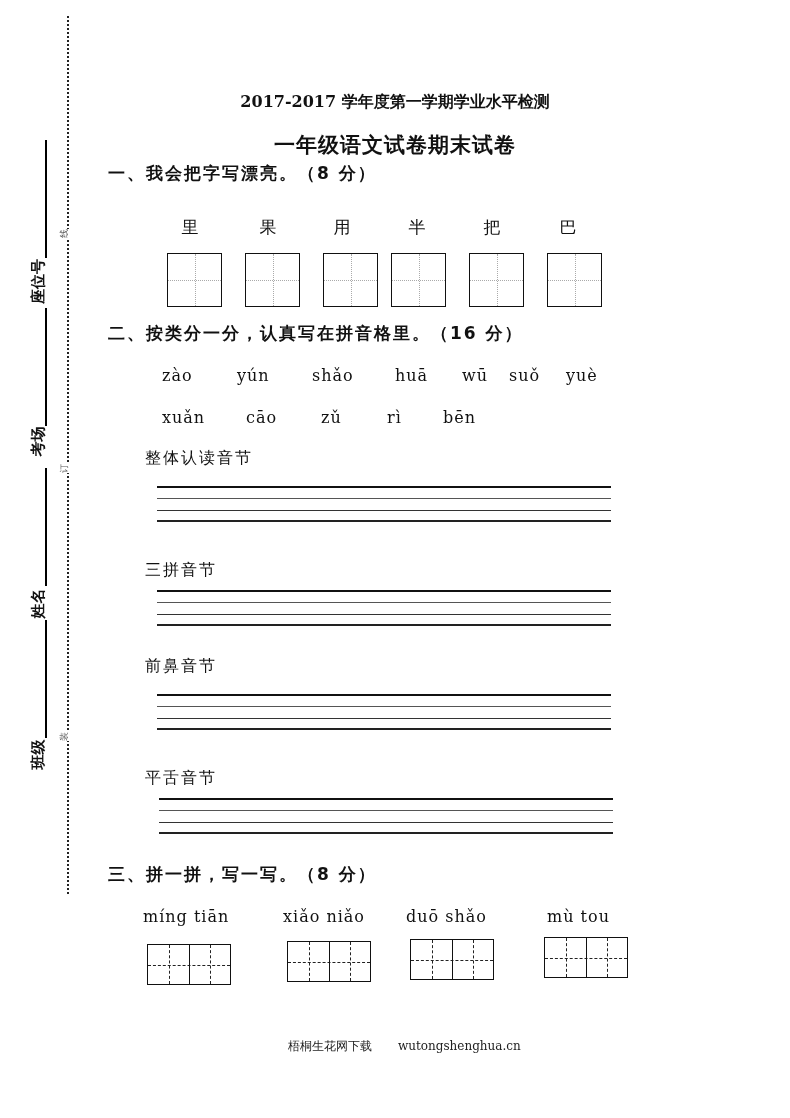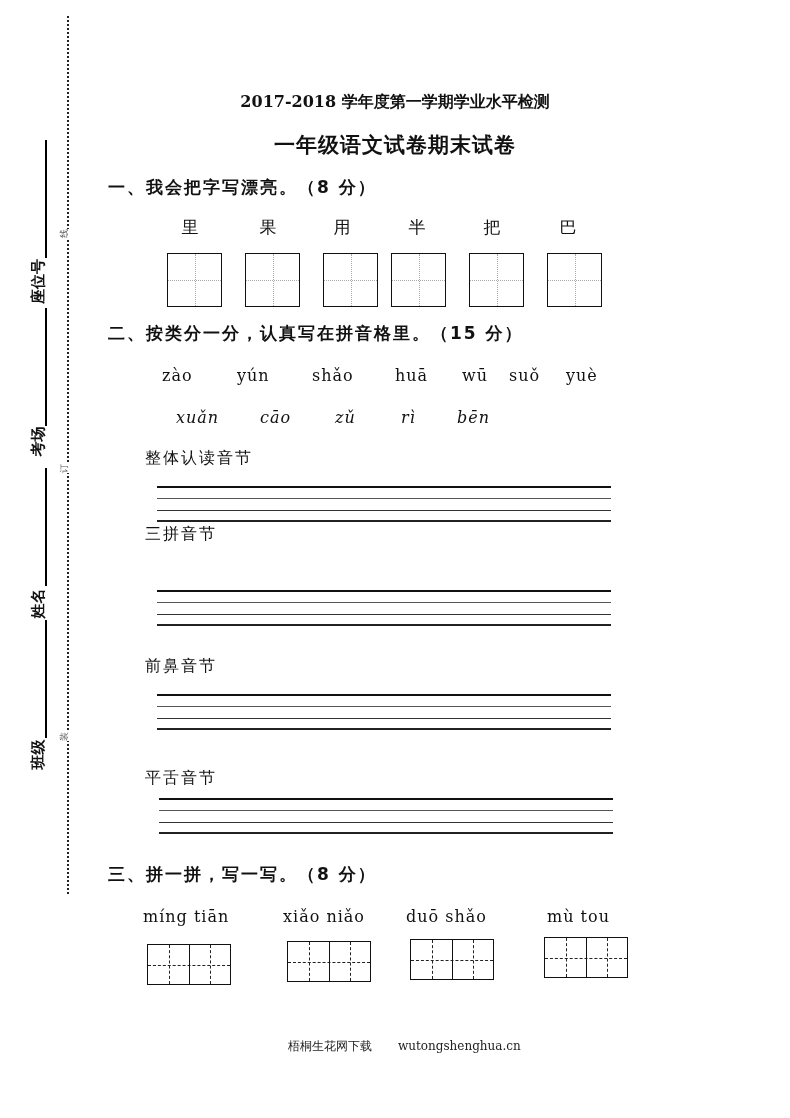--- a/index.html
+++ b/index.html
@@ -52,24 +52,24 @@
 <div class="side-label" style="left:8px;top:432px;">考场</div>
 <div class="side-rule" style="top:468px;height:118px;"></div>
 <div class="side-label" style="left:8px;top:594px;">姓名</div>
 <div class="side-rule" style="top:620px;height:118px;"></div>
 <div class="side-label" style="left:8px;top:745px;">班级</div>
 
 <div class="bind-char" style="top:227px;">线</div>
 <div class="bind-char" style="top:462px;">订</div>
 <div class="bind-char" style="top:730px;">装</div>
 
-<div class="title1">2017-2018 学年度第一学期学业水平检测</div>
+<div class="title1">2017-2017 学年度第一学期学业水平检测</div>
 <div class="title2">一年级语文试卷期末试卷</div>
 
-<div class="q-head" style="top:176px;">一、我会把字写漂亮。（8 分）</div>
+<div class="q-head" style="top:162px;">一、我会把字写漂亮。（8 分）</div>
 
 <div class="char" style="left:175px;">里</div>
 <div class="char" style="left:253px;">果</div>
 <div class="char" style="left:327px;">用</div>
 <div class="char" style="left:402px;">半</div>
 <div class="char" style="left:477px;">把</div>
 <div class="char" style="left:553px;">巴</div>
 
 <div class="tian" style="left:167px;">
     <div class="h"></div>
@@ -89,48 +89,48 @@
   </div>
 <div class="tian" style="left:469px;">
     <div class="h"></div>
     <div class="v"></div>
   </div>
 <div class="tian" style="left:547px;">
     <div class="h"></div>
     <div class="v"></div>
   </div>
 
-<div class="q-head" style="top:322px;">二、按类分一分，认真写在拼音格里。（15 分）</div>
+<div class="q-head" style="top:322px;">二、按类分一分，认真写在拼音格里。（16 分）</div>
 
 <div class="py-row" style="top:366px;left:0;width:694px;height:22px;">
   <span class="py" style="left:162px;">zào</span>
   <span class="py" style="left:237px;">yún</span>
   <span class="py" style="left:312px;">shǎo</span>
   <span class="py" style="left:395px;">huā</span>
   <span class="py" style="left:462px;">wū</span>
   <span class="py" style="left:509px;">suǒ</span>
   <span class="py" style="left:566px;">yuè</span>
 </div>
-<div class="py-row" style="top:408px;left:14px;width:672px;height:22px;font-style:italic;">
+<div class="py-row" style="top:408px;left:0;width:672px;height:22px;">
   <span class="py" style="left:162px;">xuǎn</span>
   <span class="py" style="left:246px;">cāo</span>
   <span class="py" style="left:321px;">zǔ</span>
   <span class="py" style="left:387px;text-align:center;">rì</span>
   <span class="py" style="left:443px;">bēn</span>
 </div>
 
 <div class="cat-label" style="top:448px;">整体认读音节</div>
 <div class="four-line" style="top:486px;">
     <div class="l1"></div>
     <div class="l2"></div>
     <div class="l3"></div>
     <div class="l4"></div>
   </div>
 
-<div class="cat-label" style="top:524px;">三拼音节</div>
+<div class="cat-label" style="top:560px;">三拼音节</div>
 <div class="four-line" style="top:590px;">
     <div class="l1"></div>
     <div class="l2"></div>
     <div class="l3"></div>
     <div class="l4"></div>
   </div>
 
 <div class="cat-label" style="top:656px;">前鼻音节</div>
 <div class="four-line" style="top:694px;">
     <div class="l1"></div>

